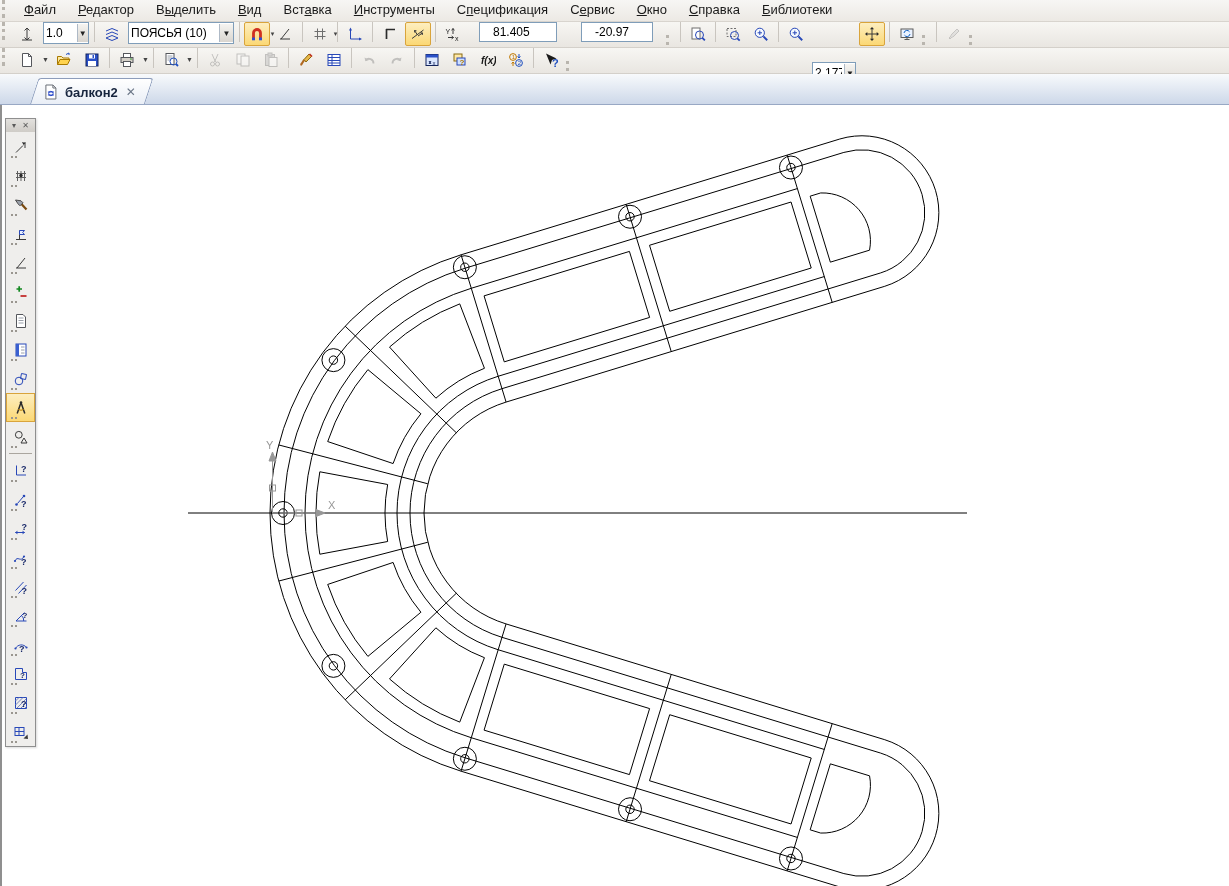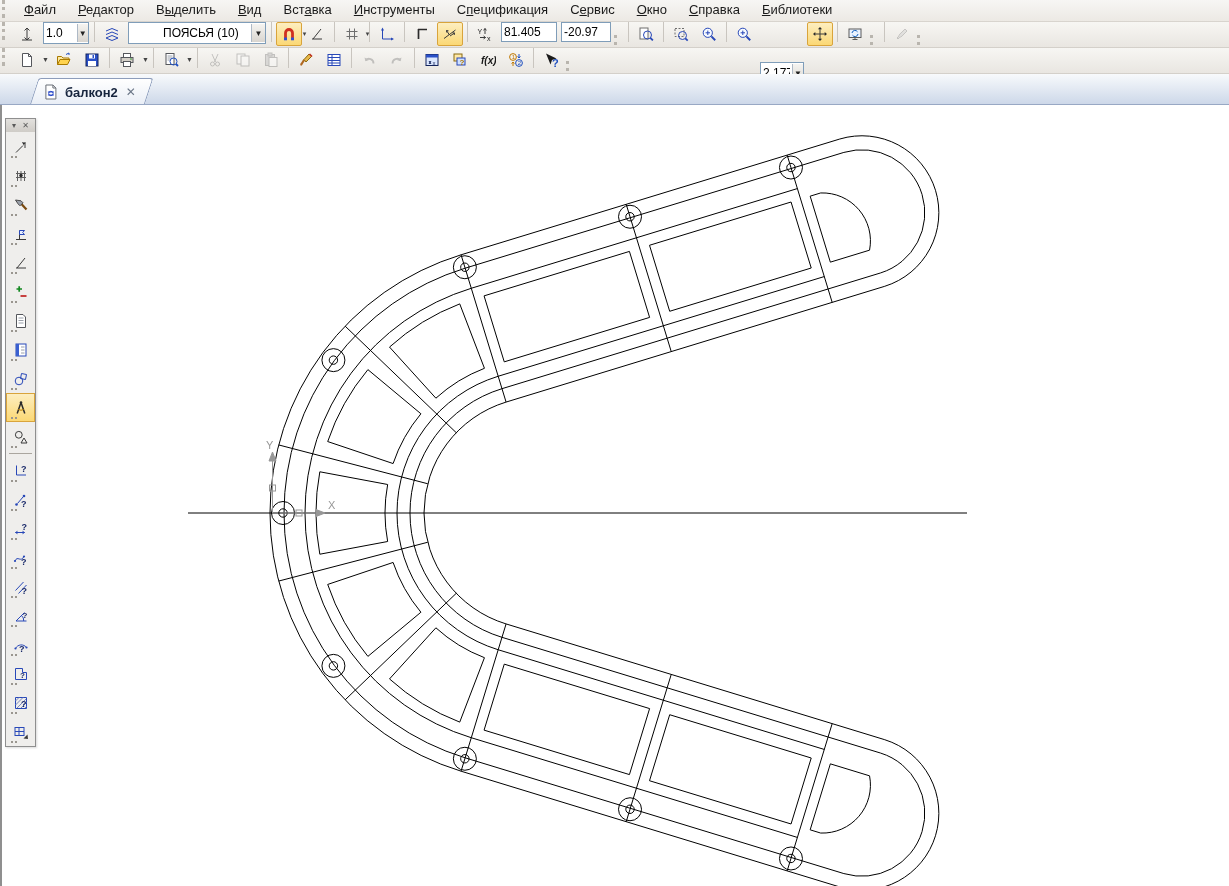--- a/index.html
+++ b/index.html
@@ -19,21 +19,21 @@
     border:1px solid transparent;border-radius:2px;margin:0 1px;}
   .tbtn.active{background:linear-gradient(#fdeec0,#fbd875);border:1px solid #d9a43b;}
   .tbtn.disabled .ic{opacity:.4;filter:grayscale(1);}
   .ic{width:16px;height:16px;}
   .dd{width:9px;height:22px;display:flex;align-items:center;justify-content:center;font-size:7px;color:#444;}
   .combo{display:flex;align-items:center;height:20px;border:1px solid #7f9db9;background:#fff;margin:0 2px;}
   .combo input{border:none;outline:none;height:16px;font-size:12px;font-family:"Liberation Sans",sans-serif;
     padding:0 2px;width:100%;}
   .combo .drop{width:16px;height:18px;background:linear-gradient(#f5f4f1,#d9d5cf);border-left:1px solid #aeb9c6;
     display:flex;align-items:center;justify-content:center;font-size:8px;color:#222;}
-  .field{height:18px;border:1px solid #7f9db9;font-size:12px;padding:0 2px;margin:0 2px;
+  .field{height:18px;border:1px solid #7f9db9;font-size:12px;padding:0 13px;margin:0 12px;
     font-family:"Liberation Sans",sans-serif;}
   
   #tabbar{height:30px;background:linear-gradient(#f8fafc,#cdd8e9);border-bottom:1px solid #98a8c4;
     position:relative;display:flex;align-items:flex-end;}
   .tab{position:relative;height:25px;margin-left:30px;display:flex;align-items:center;padding:0 10px 0 8px;
     background:linear-gradient(#ffffff,#e9eef6);border:1px solid #8d9dbb;border-bottom:none;
     border-radius:3px 3px 0 0;transform:skewX(-18deg);transform-origin:bottom left;}
   .tab-inner{transform:skewX(18deg);display:flex;align-items:center;gap:6px;}
   .tab-label{font-size:13px;font-weight:bold;color:#16243d;}
   .tab-close{font-size:12px;color:#6b7687;padding:0 2px;}
@@ -84,21 +84,21 @@
         <div class="drop">▼</div>
       </div>
       <div class="sep"></div>
       <div class="tbtn">
         <svg viewBox="0 0 16 16" class="ic">
           <path d="M2 12l6-2.5 6 2.5-6 2.5z" stroke="#2848b8" fill="none"></path>
           <path d="M2 8.5L8 6l6 2.5" stroke="#2848b8" fill="none"></path>
           <path d="M2 5L8 2.5 14 5" stroke="#2848b8" fill="none"></path>
         </svg>
       </div>
-      <div class="combo" style="width: 104px; padding-left: 32px;">
+      <div class="combo" style="width: 104px;">
         <input value="ПОЯСЬЯ (10)" style="">
         <div class="drop">▼</div>
       </div>
       <div class="sep"></div>
       <div class="tbtn active">
         <svg viewBox="0 0 16 16" class="ic">
           <path d="M4.5 14V7a3.5 3.5 0 0 1 7 0v7" stroke="#d03020" stroke-width="2.8" fill="none"></path>
           <rect x="3" y="11.5" width="3" height="2.8" fill="#3050d0"></rect>
           <rect x="10" y="11.5" width="3" height="2.8" fill="#3050d0"></rect>
         </svg>

